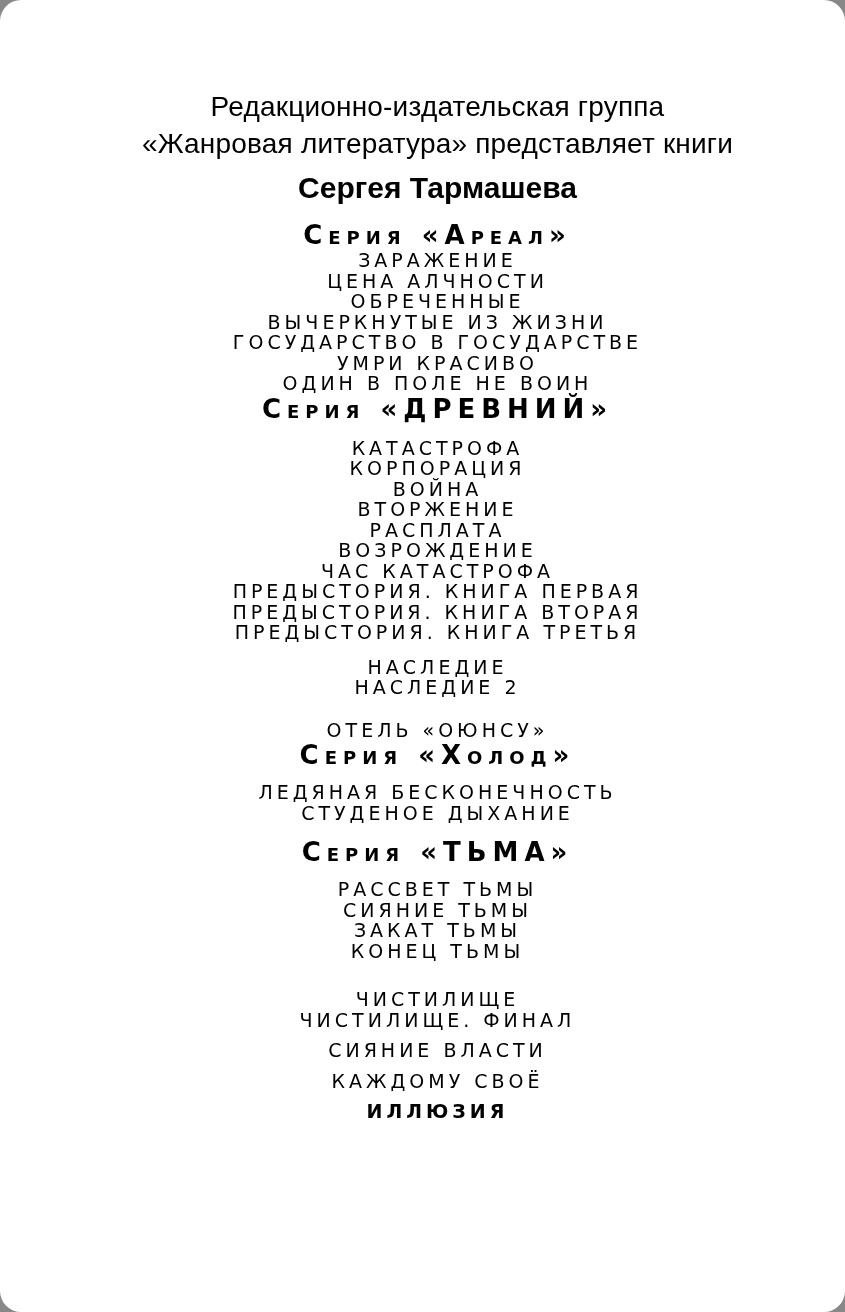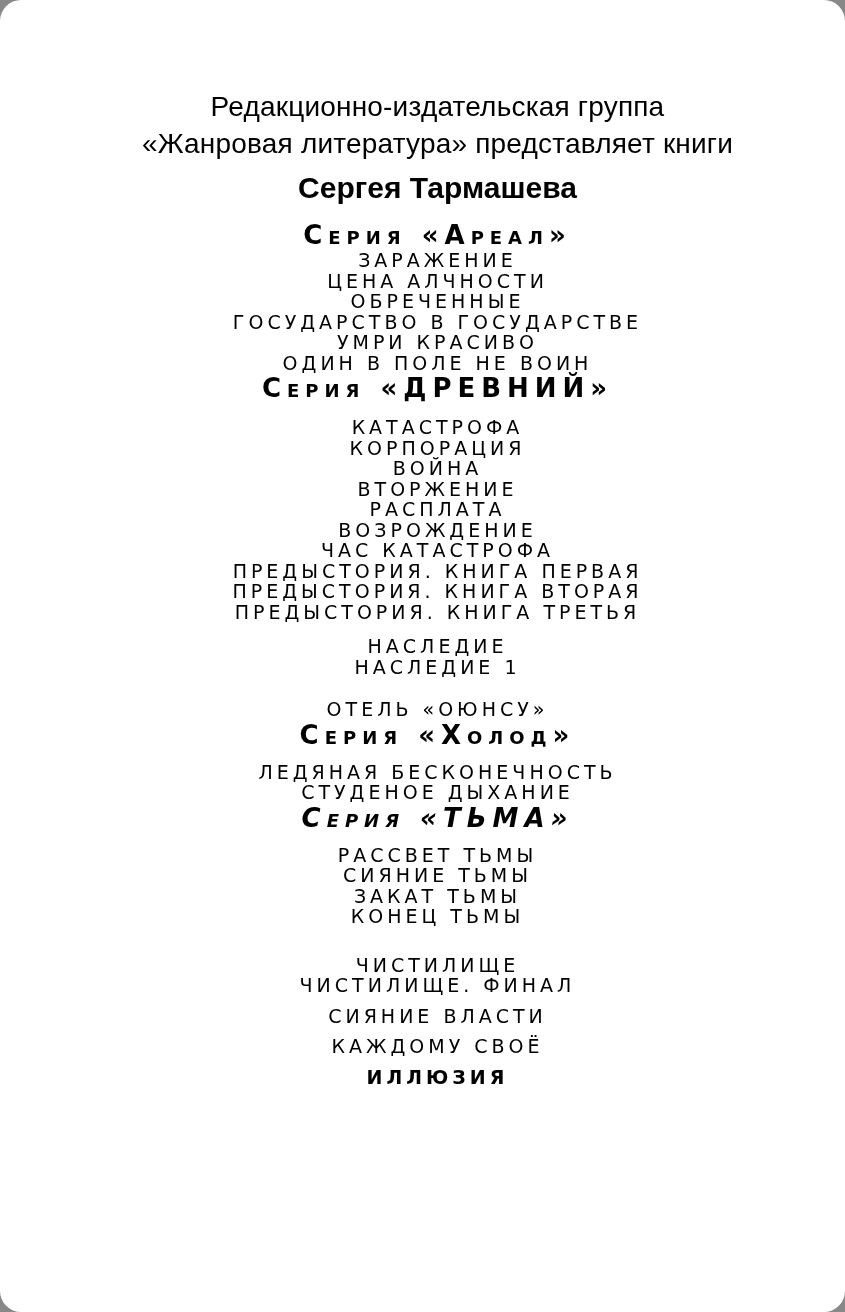--- a/index.html
+++ b/index.html
@@ -40,21 +40,21 @@
     font-variant: small-caps;
     font-weight: 700;
     font-size: 26px;
     line-height: 30px;
     letter-spacing: 6px;
     margin: 0;
   }
   .series.first { margin-top: 14px; margin-bottom: 0; }
   .series.mt0  { margin-top: 0;    margin-bottom: 14px; }
   .series.mt12 { margin-top: 0; margin-bottom: 12px; }
-  .series.mt14 { margin-bottom: 12px; font-style: italic; }
+  .series.mt14 { margin-top: 14px; margin-bottom: 12px; }
   
   .titles { margin: 0; }
   .t {
     font-family: "DejaVu Sans", sans-serif;
     font-size: 19px;
     line-height: 20.5px;
     font-weight: 400;
     letter-spacing: 4px;
     white-space: nowrap;
   }
@@ -71,20 +71,21 @@
 
   <div class="hdr">Редакционно-издательская группа</div>
   <div class="hdr">«Жанровая литература» представляет книги</div>
   <div class="author">Сергея Тармашева</div>
 
   <h2 class="series first">Серия «Ареал»</h2>
   <div class="titles">
     <div class="t">ЗАРАЖЕНИЕ</div>
     <div class="t">ЦЕНА АЛЧНОСТИ</div>
     <div class="t">ОБРЕЧЕННЫЕ</div>
+    <div class="t">ВЫЧЕРКНУТЫЕ ИЗ ЖИЗНИ</div>
     <div class="t">ГОСУДАРСТВО В ГОСУДАРСТВЕ</div>
     <div class="t">УМРИ КРАСИВО</div>
     <div class="t">ОДИН В ПОЛЕ НЕ ВОИН</div>
   </div>
 
   <h2 class="series mt0">Серия «ДРЕВНИЙ»</h2>
   <div class="titles">
     <div class="t">КАТАСТРОФА</div>
     <div class="t">КОРПОРАЦИЯ</div>
     <div class="t">ВОЙНА</div>
@@ -92,21 +93,21 @@
     <div class="t">РАСПЛАТА</div>
     <div class="t">ВОЗРОЖДЕНИЕ</div>
     <div class="t">ЧАС КАТАСТРОФА</div>
     <div class="t">ПРЕДЫСТОРИЯ. КНИГА ПЕРВАЯ</div>
     <div class="t">ПРЕДЫСТОРИЯ. КНИГА ВТОРАЯ</div>
     <div class="t">ПРЕДЫСТОРИЯ. КНИГА ТРЕТЬЯ</div>
   </div>
 
   <div class="titles gap14">
     <div class="t">НАСЛЕДИЕ</div>
-    <div class="t">НАСЛЕДИЕ 1</div>
+    <div class="t">НАСЛЕДИЕ 2</div>
   </div>
 
   <div class="titles gap22">
     <div class="t">ОТЕЛЬ «ОЮНСУ»</div>
   </div>
 
   <h2 class="series mt12">Серия «Холод»</h2>
   <div class="titles">
     <div class="t">ЛЕДЯНАЯ БЕСКОНЕЧНОСТЬ</div>
     <div class="t">СТУДЕНОЕ ДЫХАНИЕ</div>

